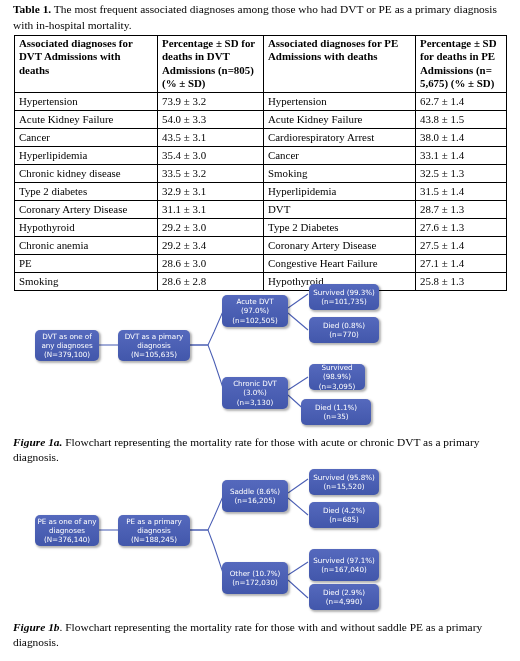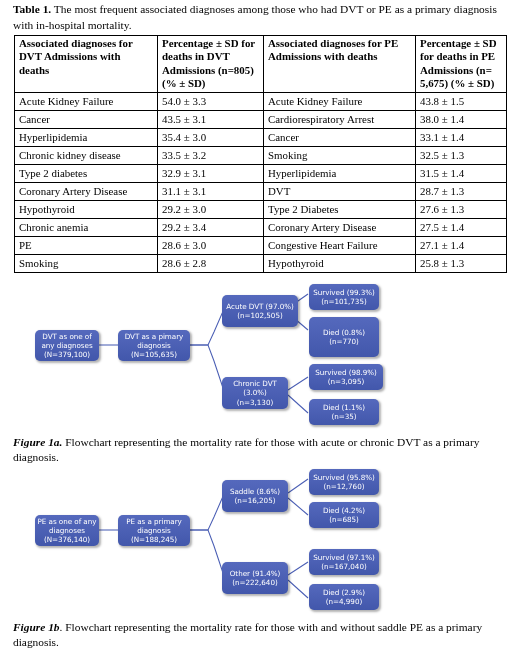--- a/index.html
+++ b/index.html
@@ -91,20 +91,26 @@
       <thead>
         <tr>
           <th>Associated diagnoses for DVT Admissions with deaths</th>
           <th>Percentage ± SD for deaths in DVT Admissions (n=805) (% ± SD)</th>
           <th>Associated diagnoses for PE Admissions with deaths</th>
           <th>Percentage ± SD for deaths in PE Admissions (n= 5,675) (% ± SD)</th>
         </tr>
       </thead>
       <tbody>
         <tr>
+          <td>Hypertension</td>
+          <td>73.9 ± 3.2</td>
+          <td>Hypertension</td>
+          <td>62.7 ± 1.4</td>
+        </tr>
+        <tr>
           <td>Acute Kidney Failure</td>
           <td>54.0 ± 3.3</td>
           <td>Acute Kidney Failure</td>
           <td>43.8 ± 1.5</td>
         </tr>
         <tr>
           <td>Cancer</td>
           <td>43.5 ± 3.1</td>
           <td>Cardiorespiratory Arrest</td>
           <td>38.0 ± 1.4</td>
@@ -171,36 +177,36 @@
       <line x1="288" y1="105" x2="308" y2="92"></line>
       <line x1="288" y1="110" x2="308" y2="128"></line>
     </svg>
 
     <div class="fbox" style="left:35px;top:45px;width:64px;height:31px;">
       <span>DVT as one of any diagnoses (N=379,100)</span>
     </div>
     <div class="fbox" style="left:118px;top:45px;width:72px;height:31px;">
       <span>DVT as a pimary diagnosis (N=105,635)</span>
     </div>
-    <div class="fbox" style="left:222px;top:10px;width:76px;height:32px;">
+    <div class="fbox" style="left:222px;top:10px;width:66px;height:32px;">
       <span>Acute DVT (97.0%) (n=102,505)</span>
     </div>
     <div class="fbox" style="left:222px;top:92px;width:66px;height:32px;">
       <span>Chronic DVT (3.0%) (n=3,130)</span>
     </div>
     <div class="fbox" style="left:309px;top:-1px;width:70px;height:26px;">
       <span>Survived (99.3%) (n=101,735)</span>
     </div>
-    <div class="fbox" style="left:309px;top:32px;width:70px;height:40px;">
+    <div class="fbox" style="left:309px;top:32px;width:70px;height:26px;">
       <span>Died (0.8%) (n=770)</span>
     </div>
-    <div class="fbox" style="left:309px;top:79px;width:74px;height:26px;">
+    <div class="fbox" style="left:309px;top:79px;width:56px;height:26px;">
       <span>Survived (98.9%) (n=3,095)</span>
     </div>
-    <div class="fbox" style="left:309px;top:114px;width:70px;height:26px;">
+    <div class="fbox" style="left:301px;top:114px;width:70px;height:26px;">
       <span>Died (1.1%) (n=35)</span>
     </div>
   </div>
 
   <div class="fig-cap" style="top:435px;">
     <span class="lead">Figure 1a.</span><span> Flowchart representing the mortality rate for those with acute or chronic DVT as a primary diagnosis.</span>
   </div>
 
   <div class="flow" style="top:470px;height:140px;">
     <svg class="edges" width="520" height="140">
@@ -216,29 +222,29 @@
     <div class="fbox" style="left:35px;top:45px;width:64px;height:31px;">
       <span>PE as one of any diagnoses (N=376,140)</span>
     </div>
     <div class="fbox" style="left:118px;top:45px;width:72px;height:31px;">
       <span>PE as a primary diagnosis (N=188,245)</span>
     </div>
     <div class="fbox" style="left:222px;top:10px;width:66px;height:32px;">
       <span>Saddle (8.6%) (n=16,205)</span>
     </div>
     <div class="fbox" style="left:222px;top:92px;width:66px;height:32px;">
-      <span>Other (91.4%) (n=222,640)</span>
+      <span>Other (10.7%) (n=172,030)</span>
     </div>
     <div class="fbox" style="left:309px;top:-1px;width:70px;height:26px;">
-      <span>Survived (95.8%) (n=12,760)</span>
+      <span>Survived (95.8%) (n=15,520)</span>
     </div>
     <div class="fbox" style="left:309px;top:32px;width:70px;height:26px;">
       <span>Died (4.2%) (n=685)</span>
     </div>
-    <div class="fbox" style="left:309px;top:79px;width:70px;height:26px;">
+    <div class="fbox" style="left:309px;top:79px;width:70px;height:32px;">
       <span>Survived (97.1%) (n=167,040)</span>
     </div>
     <div class="fbox" style="left:309px;top:114px;width:70px;height:26px;">
       <span>Died (2.9%) (n=4,990)</span>
     </div>
   </div>
 
   <div class="fig-cap" style="top:620px;">
     <span class="lead">Figure 1b</span><span>. Flowchart representing the mortality rate for those with and without saddle PE as a primary diagnosis.</span>
   </div>

